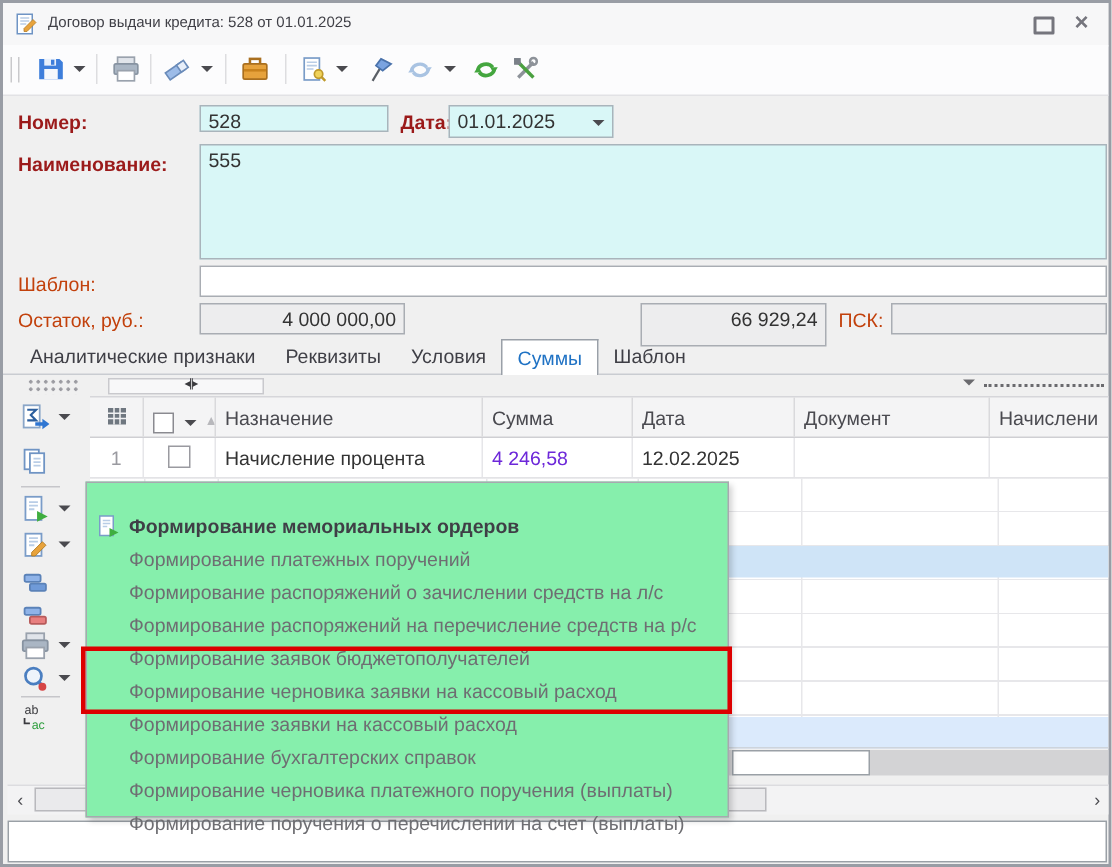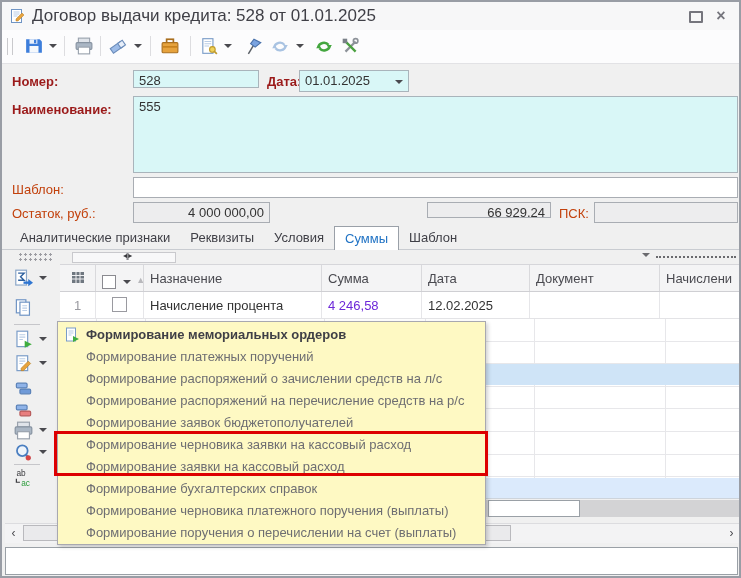--- a/index.html
+++ b/index.html
@@ -2,21 +2,21 @@
 <html><head>
 <meta charset="utf-8">
 <style>
   html,body{margin:0;padding:0;background:#d8d8d8;}
   .win{position:relative;width:741px;height:578px;box-sizing:border-box;
        background:#f0f0f0;border:2px solid #999da5;overflow:hidden;
        font-family:"Liberation Sans",sans-serif;font-size:13px;color:#333;}
   
   .titlebar{position:absolute;left:0;top:0;right:0;height:28px;background:#f7f7f8;border-bottom:1px solid #ececee;}
   .title-icon{position:absolute;left:8px;top:6px;width:16px;height:16px;}
-  .title-text{position:absolute;left:30px;top:0;line-height:28px;color:#3f3f46;font-size:17px;}
+  .title-text{position:absolute;left:30px;top:0;line-height:28px;color:#3f3f46;font-size:10px;}
   .btn-max{position:absolute;right:36px;top:9px;width:10px;height:8px;border:2px solid #75757d;border-radius:1px;cursor:default;}
   .btn-close{position:absolute;right:10px;top:4px;width:16px;height:20px;line-height:20px;text-align:center;
              color:#75757d;font-size:16px;font-weight:bold;cursor:default;}
   
   .toolbar{position:absolute;left:0;top:28px;right:0;height:33px;background:#fcfcfd;border-bottom:1px solid #e2e2e5;}
   .tb-grip{position:absolute;left:5px;top:8px;width:4px;height:17px;border-left:1px solid #c9c9cc;border-right:1px solid #c9c9cc;}
   .tbi{position:absolute;top:6px;width:20px;height:20px;}
   .tbi svg{display:block;margin:1px auto;}
   .caret{position:absolute;top:14px;width:0;height:0;border:4px solid transparent;border-top-color:#4a4a4f;}
   .tb-sep{position:absolute;top:6px;width:1px;height:20px;background:#dddde0;}
@@ -58,22 +58,22 @@
   .totals{position:absolute;left:58px;top:476px;width:679px;height:21px;background:#dbeafc;border-bottom:1px solid #cdd4dc;box-sizing:border-box;}
   .gfoot{position:absolute;left:58px;top:498px;width:679px;height:17px;background:#d3d3d5;}
   .gfoot-thumb{position:absolute;left:428px;top:0;width:92px;height:17px;background:#ffffff;border:1px solid #9aa0a6;box-sizing:border-box;}
   
   .hscroll{position:absolute;left:3px;top:521px;width:735px;height:19px;background:#f3f3f4;border-top:1px solid #dcdcdf;}
   .sarrow{position:absolute;top:0;width:17px;height:19px;line-height:18px;text-align:center;color:#4a4a4f;font-size:12px;}
   .sthumb{position:absolute;left:18px;top:1px;width:488px;height:16px;background:#eaeaec;border:1px solid #b9b9bd;box-sizing:border-box;}
   
   .statusbar{position:absolute;left:3px;top:545px;width:733px;height:28px;background:#ffffff;border:1px solid #9aa0a6;box-sizing:border-box;}
   
-  .menu{position:absolute;left:55px;top:319px;width:429px;height:224px;background:#fef9c3;
-        border:1px solid #a8a8b0;box-shadow:2px 2px 4px rgba(0,0,0,.18);box-sizing:border-box;z-index:5;padding-top:2px;}
+  .menu{position:absolute;left:55px;top:319px;width:429px;height:224px;background:#86efac;
+        border:1px solid #a8a8b0;box-shadow:2px 2px 4px rgba(0,0,0,.18);box-sizing:border-box;z-index:5;padding-top:18px;}
   .mi{height:22px;line-height:22px;padding-left:28px;color:#6e6e72;white-space:nowrap;overflow:hidden;cursor:default;position:relative;}
   .mi.bold{font-weight:bold;color:#3f3f46;}
   .mi .mico{position:absolute;left:6px;top:3px;width:16px;height:16px;}
   .redbox{position:absolute;left:52px;top:429px;width:434px;height:45px;border:3px solid #dd0000;z-index:6;box-sizing:border-box;}
   .num-green{color:#6d28d9;text-align:left;}
   .rownum{color:#9a9aa0;padding-top:6px;text-align:center;}
 </style>
 </head>
 <body>
 
@@ -176,21 +176,21 @@
   <div class="inp" style="left:297px;top:68px;width:110px;height:22px">
     <span>01.01.2025</span>
     <div class="dd-caret"></div>
   </div>
   <span class="lbl red" style="left:10px;top:100px">Наименование:</span>
   <div class="inp" style="left:131px;top:94px;width:605px;height:77px">555</div>
   <span class="lbl" style="left:10px;top:180px">Шаблон:</span>
   <div class="inp white" style="left:131px;top:175px;width:605px;height:21px"></div>
   <span class="lbl" style="left:10px;top:204px">Остаток, руб.:</span>
   <div class="inp ro" style="left:131px;top:200px;width:137px;height:21px">4 000 000,00</div>
-  <div class="inp ro" style="left:425px;top:200px;width:124px;height:16px">66 929,24</div>
+  <div class="inp ro" style="left:425px;top:200px;width:124px;height:29px">66 929,24</div>
   <span class="lbl" style="left:557px;top:204px">ПСК:</span>
   <div class="inp ro" style="left:592px;top:200px;width:144px;height:21px"></div>
 
   <div class="tabs">
     <div class="tab">Аналитические признаки</div>
     <div class="tab">Реквизиты</div>
     <div class="tab">Условия</div>
     <div class="tab active">Суммы</div>
     <div class="tab">Шаблон</div>
   </div>

